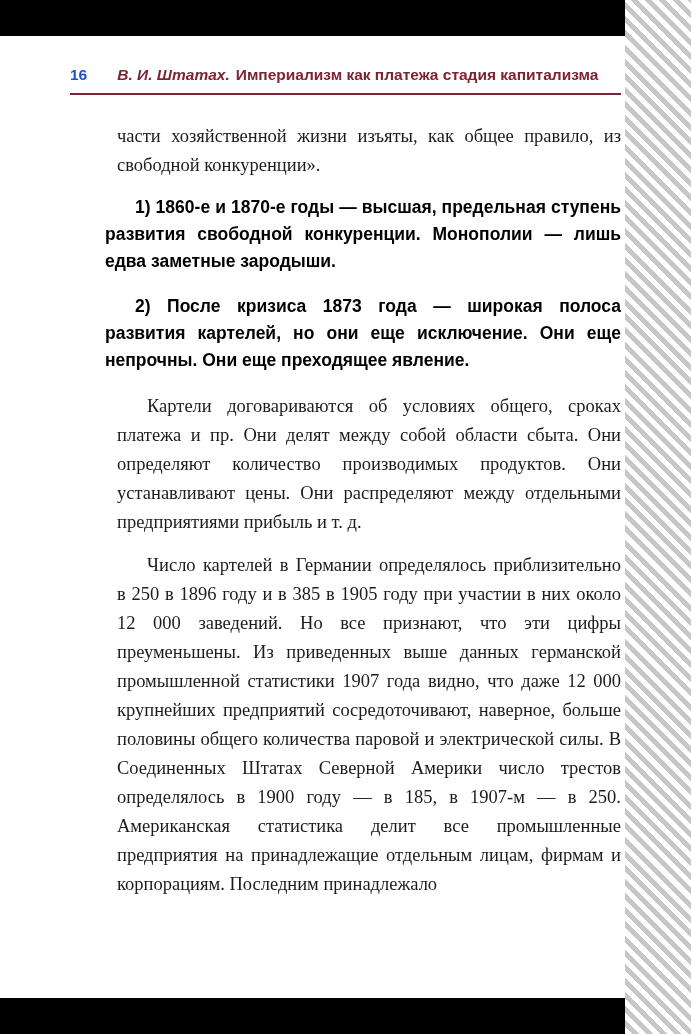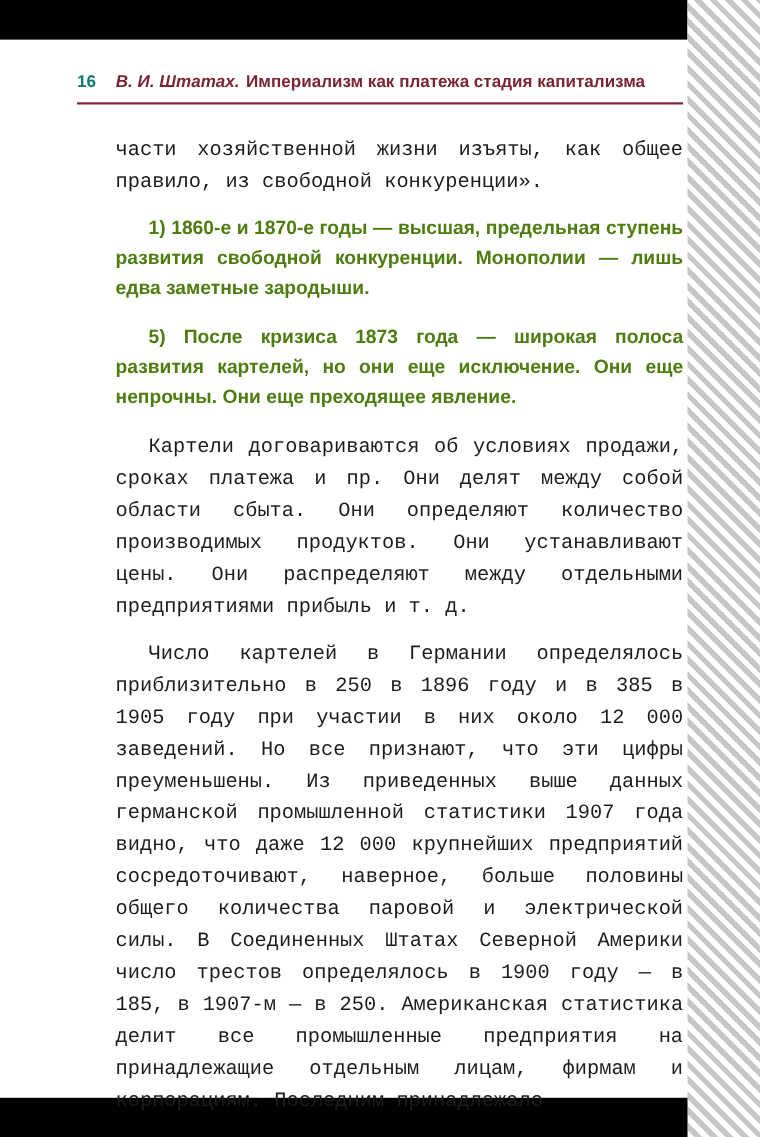--- a/index.html
+++ b/index.html
@@ -45,70 +45,69 @@
     width: 551px;
     border-bottom: 2px solid #7b2433;
     padding-bottom: 9px;
     font-family: "Liberation Sans", "DejaVu Sans", sans-serif;
     font-weight: bold;
     font-size: 15.5px;
     color: #7b2433;
     white-space: nowrap;
   }
   .running-head .pagenum {
-    color: #0f766e;
-    margin-right: 18px;
+    color: #1d4ed8;
+    margin-right: 30px;
   }
   .running-head .author {
     font-style: italic;
     margin-right: 6px;
   }
 
   .content {
     position: absolute;
     top: 122px;
     left: 105px;
     width: 516px;
     color: #1c1c1c;
     font-size: 18.5px;
     line-height: 29px;
     text-align: justify;
   }
   .content p {
-    margin: 0 0 14px 0;
+    margin: 0 0 14px 12px;
     text-indent: 30px;
-    font-family: Liberation Mono, monospace;
   }
   .content p.no-indent {
     text-indent: 0;
   }
   .content p.bold-item {
     font-family: "Liberation Sans", "DejaVu Sans", sans-serif;
     font-weight: bold;
     font-size: 17.5px;
     line-height: 27px;
     margin: 4px 0 18px 0;
-    color: #4d7c0f;
+    color: #000000;
   }
   .content p.spaced-before { margin-top: 4px; }
 </style>
 </head>
 <body>
 
 <div class="page">
 
   <div class="top-bar"></div>
   <div class="stripe-band"></div>
   <div class="bottom-bar"></div>
 
   <div class="running-head">
     <span class="pagenum">16</span><span class="author">В. И. Штатах.</span><span class="title">Империализм как платежа стадия капитализма</span>
   </div>
 
   <div class="content">
     <p class="no-indent">части хозяйственной жизни изъяты, как общее правило, из свободной конкуренции».</p>
     <p class="bold-item spaced-before">1) 1860-е и 1870-е годы — высшая, предельная ступень развития свободной конкуренции. Монополии — лишь едва заметные зародыши.</p>
-    <p class="bold-item">5) После кризиса 1873 года — широкая полоса развития картелей, но они еще исключение. Они еще непрочны. Они еще преходящее явление.</p>
-    <p>Картели договариваются об условиях продажи, сроках платежа и пр. Они делят между собой области сбыта. Они определяют количество производимых продуктов. Они устанавливают цены. Они распределяют между отдельными предприятиями прибыль и т. д.</p>
+    <p class="bold-item">2) После кризиса 1873 года — широкая полоса развития картелей, но они еще исключение. Они еще непрочны. Они еще преходящее явление.</p>
+    <p>Картели договариваются об условиях общего, сроках платежа и пр. Они делят между собой области сбыта. Они определяют количество производимых продуктов. Они устанавливают цены. Они распределяют между отдельными предприятиями прибыль и т. д.</p>
     <p>Число картелей в Германии определялось приблизительно в 250 в 1896 году и в 385 в 1905 году при участии в них около 12 000 заведений. Но все признают, что эти цифры преуменьшены. Из приведенных выше данных германской промышленной статистики 1907 года видно, что даже 12 000 крупнейших предприятий сосредоточивают, наверное, больше половины общего количества паровой и электрической силы. В Соединенных Штатах Северной Америки число трестов определялось в 1900 году — в 185, в 1907-м — в 250. Американская статистика делит все промышленные предприятия на принадлежащие отдельным лицам, фирмам и корпорациям. Последним принадлежало</p>
   </div>
 
 </div>
 
 </body></html>

